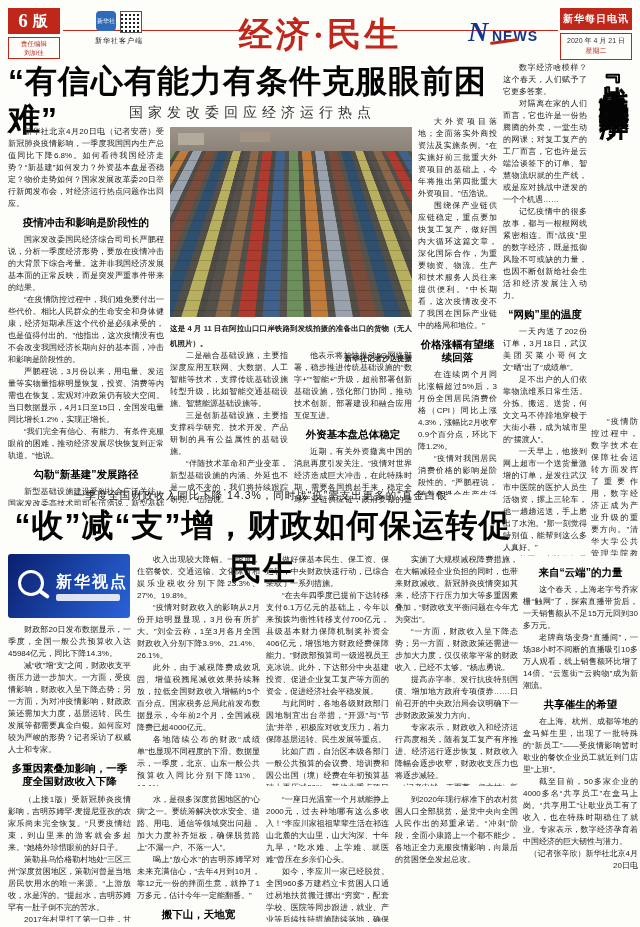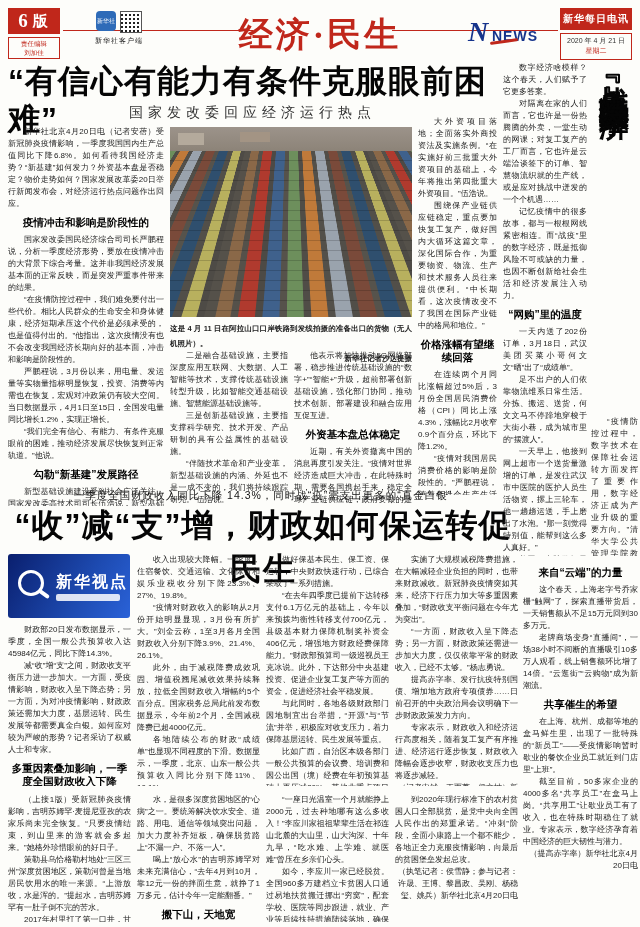--- a/index.html
+++ b/index.html
@@ -195,21 +195,20 @@
       <div class="p">水，是很多深度贫困地区的“心病”之一。要统筹解决饮水安全、道路、用电、通信等领域突出问题，加大力度补齐短板，确保脱贫路上“不漏一户、不落一人”。</div>
       <div class="p">喝上“放心水”的吉明苏姆罕对未来充满信心，“去年4月到10月，靠12元一份的拌面生意，就挣了1万多元，估计今年一定能翻番。”</div>
       <div class="h">搬下山，天地宽</div>
     </div>
   <div class="col" style="left:266px;top:794px;width:123px;height:128px;">
       <div class="p">“一座日光温室一个月就能挣上2000元，过去种地哪有这么多收入！”李应川家祖祖辈辈生活在祁连山北麓的大山里，山大沟深、十年九旱，“吃水难、上学难、就医难”曾压在乡亲们心头。</div>
       <div class="p">如今，李应川一家已经脱贫。全国960多万建档立卡贫困人口通过易地扶贫搬迁挪出“穷窝”，配套学校、医院等同步跟进，就业、产业等后续扶持措施陆续落地，确保搬得出、稳得住、能致富。</div>
     </div>
   <div class="col" style="left:395px;top:794px;width:123px;height:128px;">
       <div class="p">到2020年现行标准下的农村贫困人口全部脱贫，是党中央向全国人民作出的郑重承诺。“冲刺”阶段，全面小康路上一个都不能少，各地正全力克服疫情影响，向最后的贫困堡垒发起总攻。</div>
-      <div class="by">（执笔记者：侯雪静；参与记者：许晟、王博、黎昌政、吴刚、杨稳玺、姚兵）新华社北京4月20日电</div>
     </div>
 
   <div class="vheadline">战『疫』故事里的数字经济</div>
   <div class="col" style="left:503px;top:62px;width:84px;height:494px;">
       <div class="p">数字经济啥模样？这个春天，人们赋予了它更多答案。</div>
       <div class="p">对隔离在家的人们而言，它也许是一份热腾腾的外卖，一堂生动的网课；对复工复产的工厂而言，它也许是云端洽谈签下的订单、智慧物流织就的生产线，或是应对挑战中迸发的一个个机遇……</div>
       <div class="p">记忆疫情中的很多故事，都与一根根网线紧密相连。而“战疫”里的数字经济，既是抵御风险不可或缺的力量，也因不断创新给社会生活和经济发展注入动力。</div>
       <div class="h">“网购”里的温度</div>
       <div class="p">一天内送了202份订单，3月18日，武汉美团买菜小哥何文文“晒”出了“成绩单”。</div>
       <div class="p">足不出户的人们依靠物流维系日常生活。分拣、搬运、送货，何文文马不停蹄地穿梭于大街小巷，成为城市里的“摆渡人”。</div>
@@ -219,16 +218,16 @@
   <div class="col" style="left:591px;top:416px;width:47px;height:140px;">
       <div class="p">“疫情防控过程中，数字技术在保障社会运转方面发挥了重要作用，数字经济正成为产业升级的重要方向。”清华大学公共管理学院教授江小涓说。</div>
     </div>
   <div class="col" style="left:523px;top:560px;width:115px;height:360px;">
       <div class="h">来自“云端”的力量</div>
       <div class="p">这个春天，上海老字号乔家栅“触网”了，探索直播带货后，一天销售额从不足15万元回到30多万元。</div>
       <div class="p">老牌商场变身“直播间”，一场38小时不间断的直播吸引10多万人观看，线上销售额环比增了14倍。“云逛街”“云购物”成为新潮流。</div>
       <div class="h">共享催生的希望</div>
       <div class="p">在上海、杭州、成都等地的盒马鲜生里，出现了一批特殊的“新员工”——受疫情影响暂时歇业的餐饮企业员工就近到门店里“上班”。</div>
       <div class="p">截至目前，50多家企业的4000多名“共享员工”在盒马上岗。“共享用工”让歇业员工有了收入，也在特殊时期稳住了就业。专家表示，数字经济孕育着中国经济的巨大韧性与潜力。</div>
-      <div class="by">（提高赤字率）新华社北京4月20日电</div>
+      <div class="by">（记者张辛欣）新华社北京4月20日电</div>
     </div>
 
 </div>
 
 </body></html>

